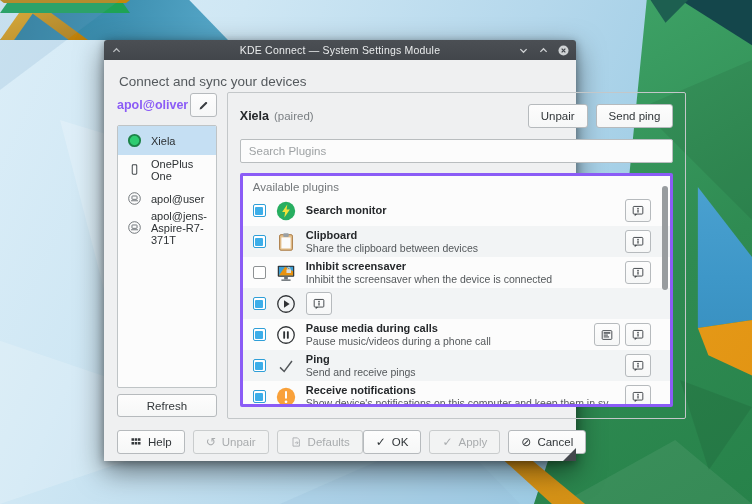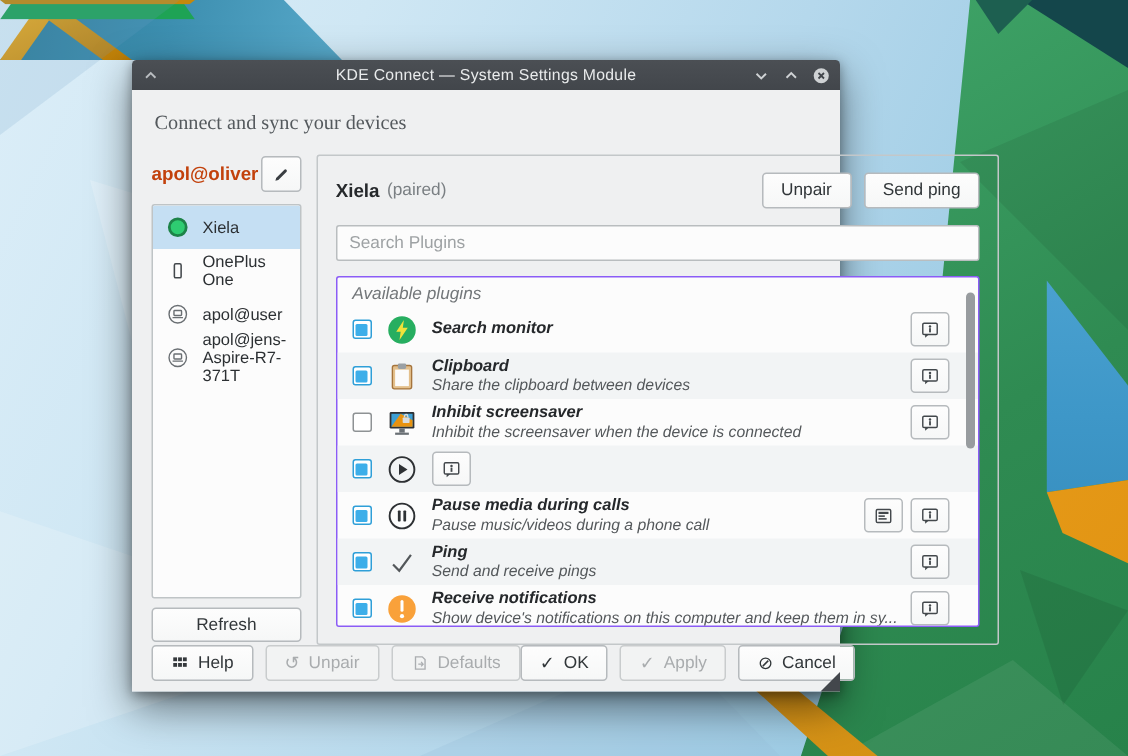--- a/index.html
+++ b/index.html
@@ -34,56 +34,56 @@
     background:linear-gradient(135deg,#f3ad2b,#d08d12);}
   .f1{left:0;top:0;width:120px;height:90px;clip-path:polygon(0 0,100% 0,0 100%);background:rgba(110,160,200,.18);}
   .f2{left:60px;top:120px;width:260px;height:200px;clip-path:polygon(0 0,100% 40%,20% 100%);background:rgba(255,255,255,.22);}
   .f3{left:0;top:300px;width:240px;height:204px;clip-path:polygon(0 20%,100% 60%,0 100%);background:rgba(255,255,255,.18);}
   .f4{left:640px;top:60px;width:112px;height:160px;clip-path:polygon(100% 0,0 30%,100% 100%);background:rgba(0,0,0,.07);}
   .f5{left:560px;top:440px;width:192px;height:64px;clip-path:polygon(0 100%,60% 0,100% 100%);background:rgba(255,255,255,.07);}
   .f6{left:680px;top:380px;width:72px;height:90px;clip-path:polygon(0 0,100% 30%,40% 100%);background:rgba(0,0,0,.08);}
   .f7{left:280px;top:430px;width:240px;height:74px;clip-path:polygon(0 100%,70% 0,100% 100%);background:rgba(150,190,220,.25);}
 
   
-  .window{position:absolute;left:88px;top:40px;width:472px;height:421px;
+  .window{position:absolute;left:104px;top:40px;width:472px;height:421px;
     box-shadow:0 10px 28px rgba(0,0,0,.5),0 2px 8px rgba(0,0,0,.35);border-radius:3px 3px 0 0;}
   .titlebar{height:20px;background:linear-gradient(#4b4f54,#42464b);border-radius:3px 3px 0 0;
     display:flex;align-items:center;position:relative;}
   .titlebar-title{flex:1;text-align:center;font-size:10.5px;color:#e9ebec;letter-spacing:.2px;}
   .tb-left{position:absolute;left:6px;top:0;height:20px;display:flex;align-items:center;gap:6px;}
   .tb-right{position:absolute;right:7px;top:0;height:20px;display:flex;align-items:center;gap:8px;}
   .tb-btn{display:flex;align-items:center;justify-content:center;width:12px;height:12px;cursor:default;}
   .window-body{position:absolute;top:20px;left:0;right:0;bottom:0;background:#eff0f1;padding:0 13px;}
-  .heading{font-size:13.5px;color:#54595d;margin:14px 2px 13px;font-family:Liberation Serif, serif;}
+  .heading{font-size:13.5px;color:#54595d;margin:14px 2px 3px;}
   .cols{display:flex;gap:10px;height:327px;}
   .leftcol{width:173px;display:flex;flex-direction:column;}
   .account-row{display:flex;justify-content:space-between;align-items:center;height:26px;margin-bottom:7px;}
-  .account-name{font-size:12.5px;font-weight:bold;color:#c2410c;}
+  .account-name{font-size:12.5px;font-weight:bold;color:#8b5cf6;}
   .mini-btn{width:27px;height:24px;background:linear-gradient(#fdfdfd,#f6f7f7);border:1px solid #b6babd;
     border-radius:3px;display:flex;align-items:center;justify-content:center;padding:0;}
   .device-frame{height:263px;background:#fcfcfc;border:1px solid #bfc4c6;border-radius:2px;overflow:hidden;}
   .device-row{height:29px;display:flex;align-items:center;gap:9px;padding:0 9px;font-size:11px;color:#2c3033;cursor:default;}
   .device-row.selected{background:#c5dff3;}
   .device-icon{width:15px;height:15px;flex:none;display:flex;}
   .device-icon svg{width:100%;height:100%;}
   .wide-btn{margin-top:6px;height:23px;background:linear-gradient(#fdfdfd,#f6f7f7);border:1px solid #b6babd;
     border-radius:3px;font-size:11.5px;color:#313639;}
   .maincol{flex:1;border:1px solid #c3c7c9;border-radius:2px;padding:11px 12px;display:flex;flex-direction:column;}
   .main-header{display:flex;align-items:center;height:24px;}
   .main-device{font-size:12.5px;font-weight:bold;color:#26292c;}
   .main-state{font-size:11.5px;color:#7a7f83;margin-left:5px;flex:1;}
   .btn{height:24px;padding:0 12px;background:linear-gradient(#fdfdfd,#f6f7f7);border:1px solid #b6babd;
     border-radius:3px;font-size:11.5px;color:#313639;display:inline-flex;align-items:center;gap:6px;justify-content:center;}
   .btn:disabled,.btn.disabled{color:#a9acae;border-color:#c9cccd;background:#f2f3f3;}
   .main-header .btn + .btn{margin-left:8px;}
   .search-input{margin-top:11px;height:24px;border:1px solid #b9bdbf;border-radius:2px;background:#fcfcfc;
     padding:0 8px;font-size:11.5px;color:#2c3033;width:100%;}
   .search-input::placeholder{color:#9ea2a4;}
-  .plugin-frame{margin-top:10px;flex:1;background:#fcfcfc;border:1px solid #8b5cf6;border-radius:2px;
-    overflow:hidden;position:relative;font-style:italic;}
+  .plugin-frame{margin-top:10px;flex:1;background:#fcfcfc;border:3px solid #8b5cf6;border-radius:2px;
+    overflow:hidden;position:relative;}
   .plugin-header{font-size:11.5px;color:#73777a;padding:5px 10px 2px;height:19px;}
   .plugin-row{height:31px;display:flex;align-items:center;gap:9px;padding:0 10px;}
   .plugin-rows .plugin-row:nth-child(even){background:#f2f4f5;}
   .cb{width:13px;height:13px;border:1px solid #8e9294;border-radius:2px;background:#fff;position:relative;flex:none;}
   .cb.checked{border-color:#2f9fd8;}
   .cb.checked::after{content:"";position:absolute;inset:1.5px;background:#3daee9;border-radius:1px;}
   .plugin-icon{width:22px;height:22px;flex:none;display:flex;}
   .plugin-icon svg{width:100%;height:100%;}
   .plugin-texts{flex:1;min-width:0;display:flex;flex-direction:column;line-height:1.2;overflow:hidden;}
   .plugin-name{font-size:11px;font-weight:bold;color:#25282b;white-space:nowrap;overflow:hidden;}

